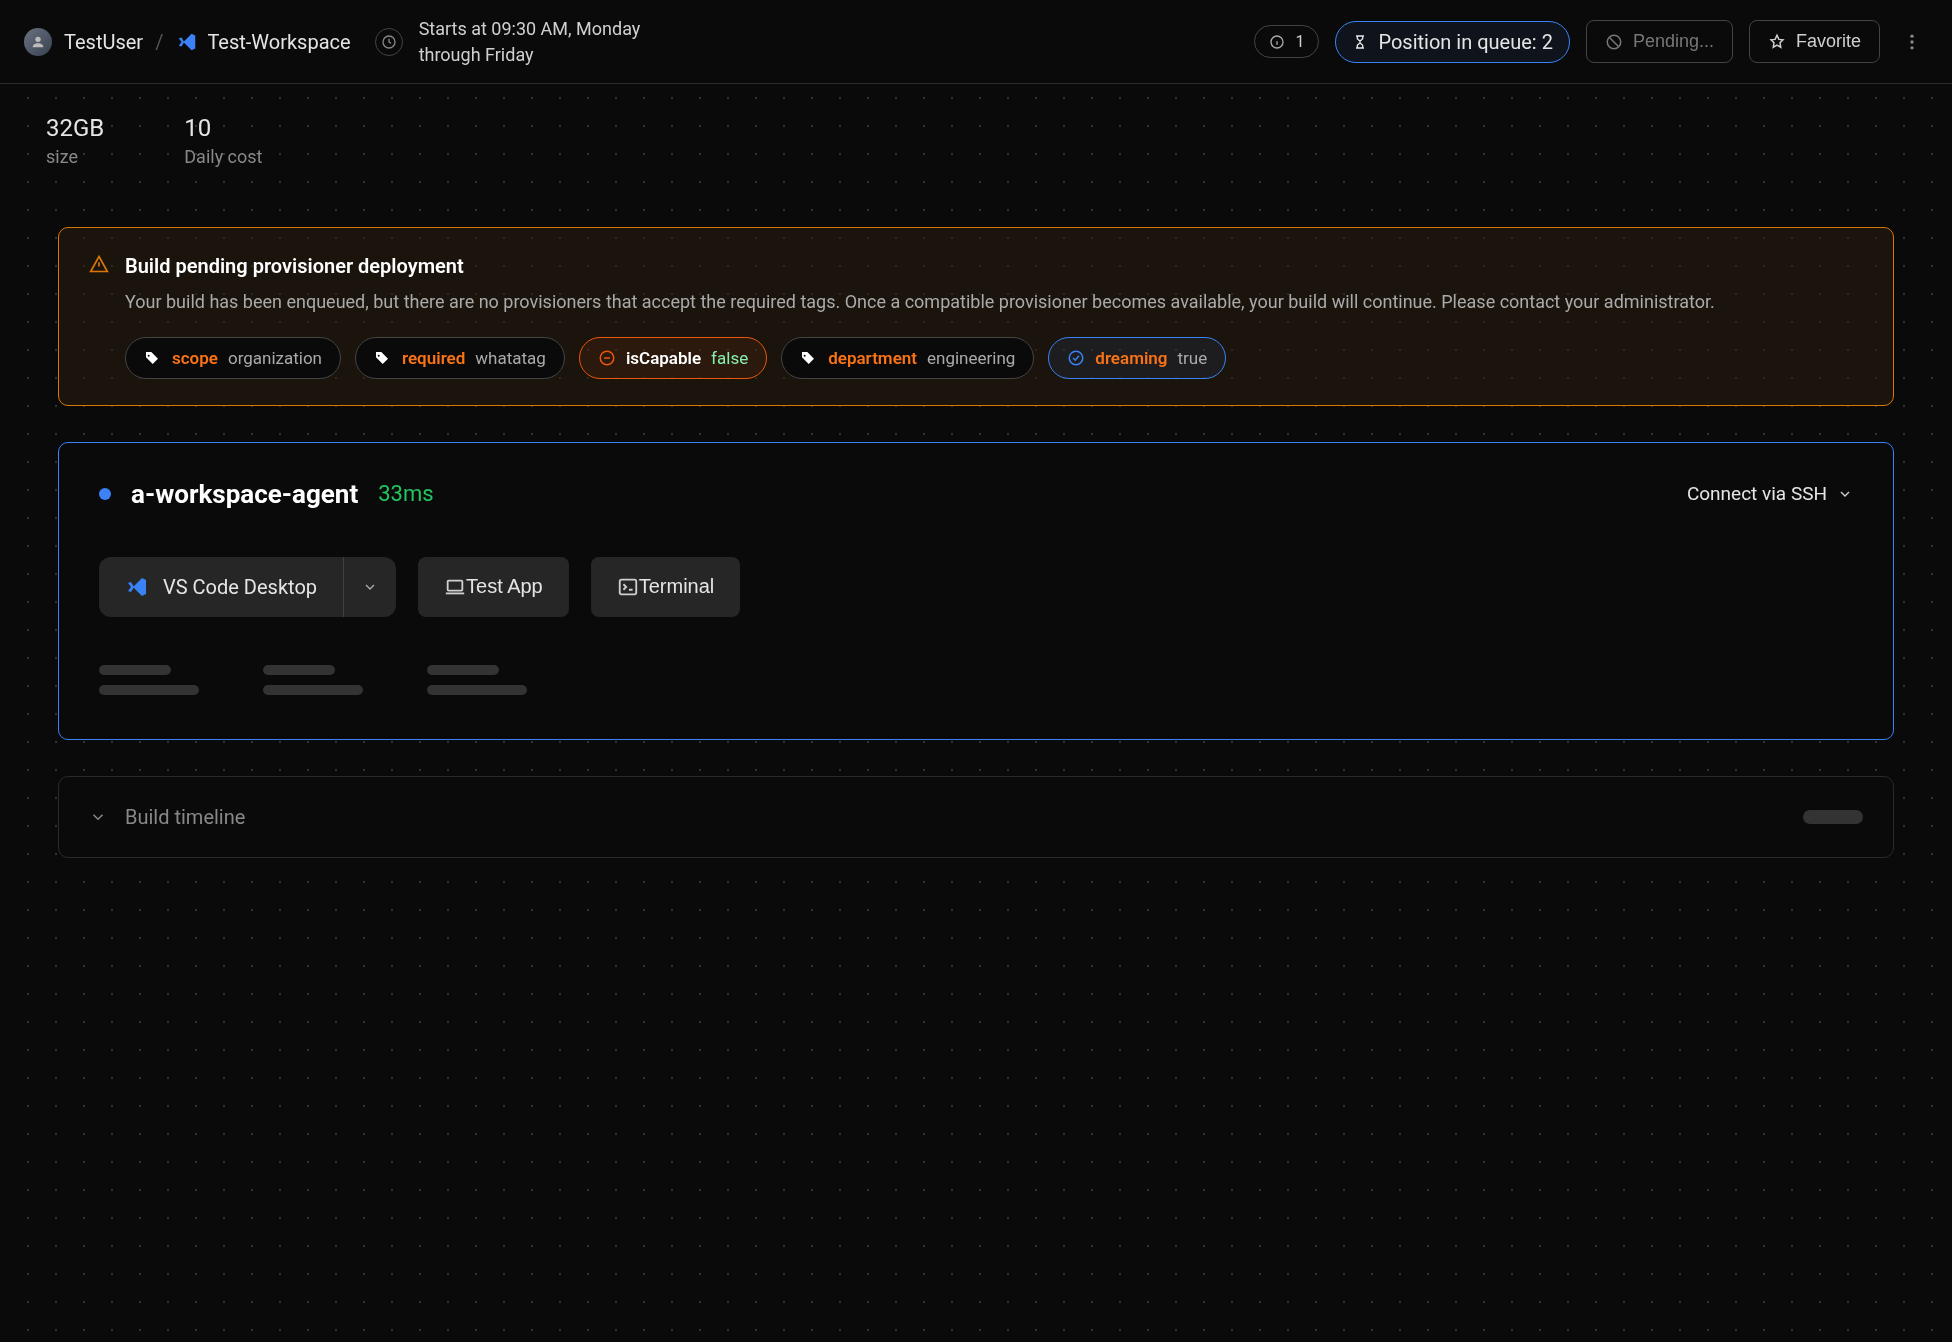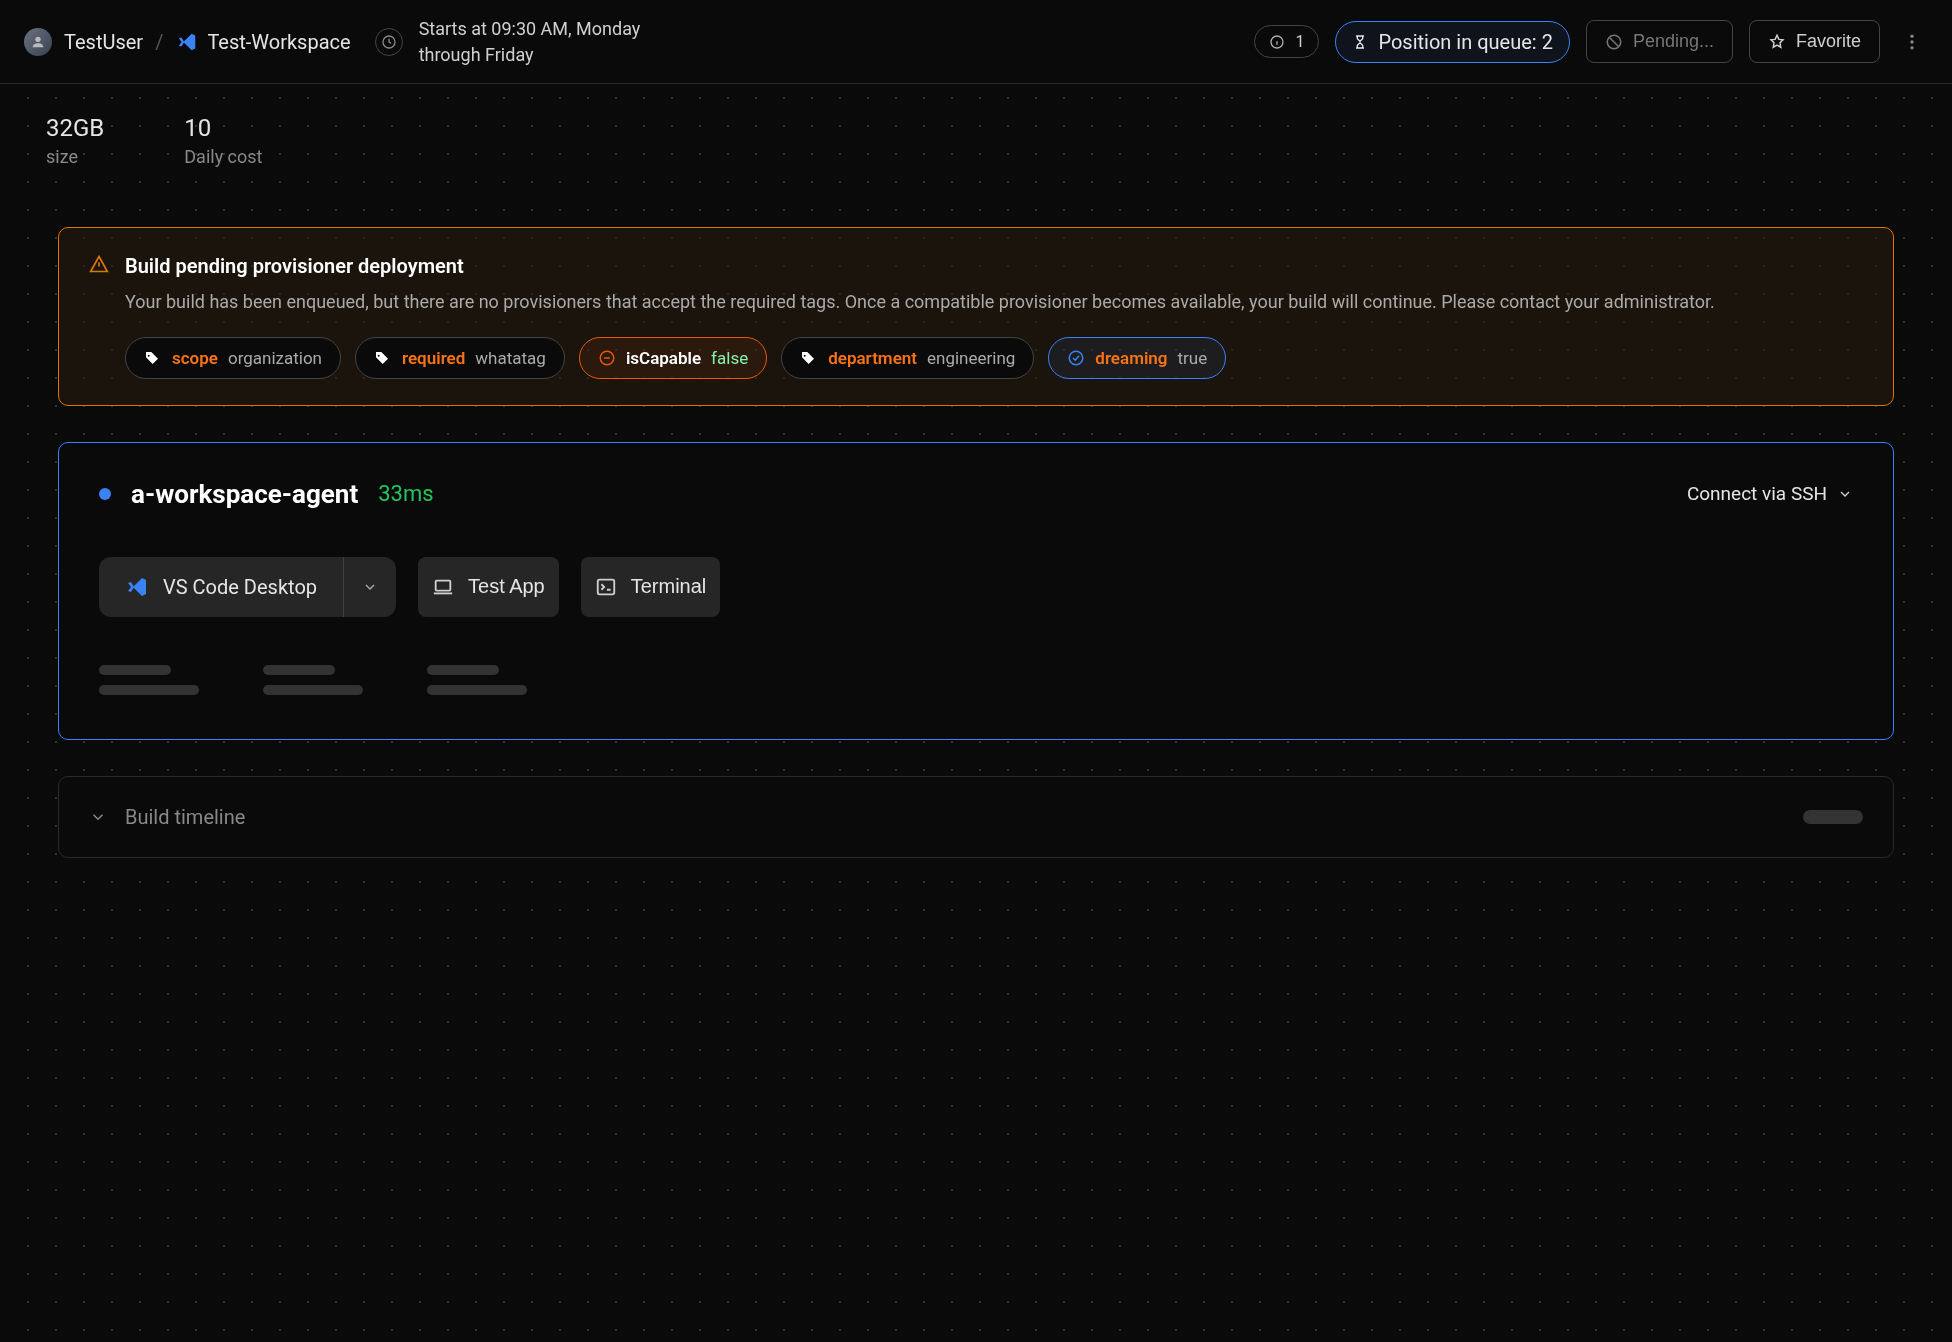--- a/index.html
+++ b/index.html
@@ -152,25 +152,25 @@
     .agent-header { display: flex; align-items: center; gap: 20px; }
     .status-dot { width: 12px; height: 12px; border-radius: 50%; background: #3b82f6; }
     .agent-name { font-size: 26px; font-weight: 700; color: #fff; }
     .agent-latency { font-size: 22px; color: #22c55e; }
     .agent-actions {
       display: flex; align-items: center; gap: 10px;
       color: #e5e5e5; font-size: 19px; cursor: pointer;
     }
     .app-buttons { display: flex; gap: 22px; margin-top: 48px; flex-wrap: wrap; }
     .app-btn {
-      display: inline-flex; align-items: center; gap: 14px;
+      display: inline-flex; align-items: center; gap: 0;
       background: #262626;
       border: none;
       border-radius: 8px;
-      padding: 18px 14px;
+      padding: 18px 26px;
       font-size: 20px;
       color: #e5e5e5;
       cursor: pointer;
     }
     .app-btn-split {
       display: inline-flex; align-items: stretch;
       background: #262626;
       border-radius: 12px;
       overflow: hidden;
     }

